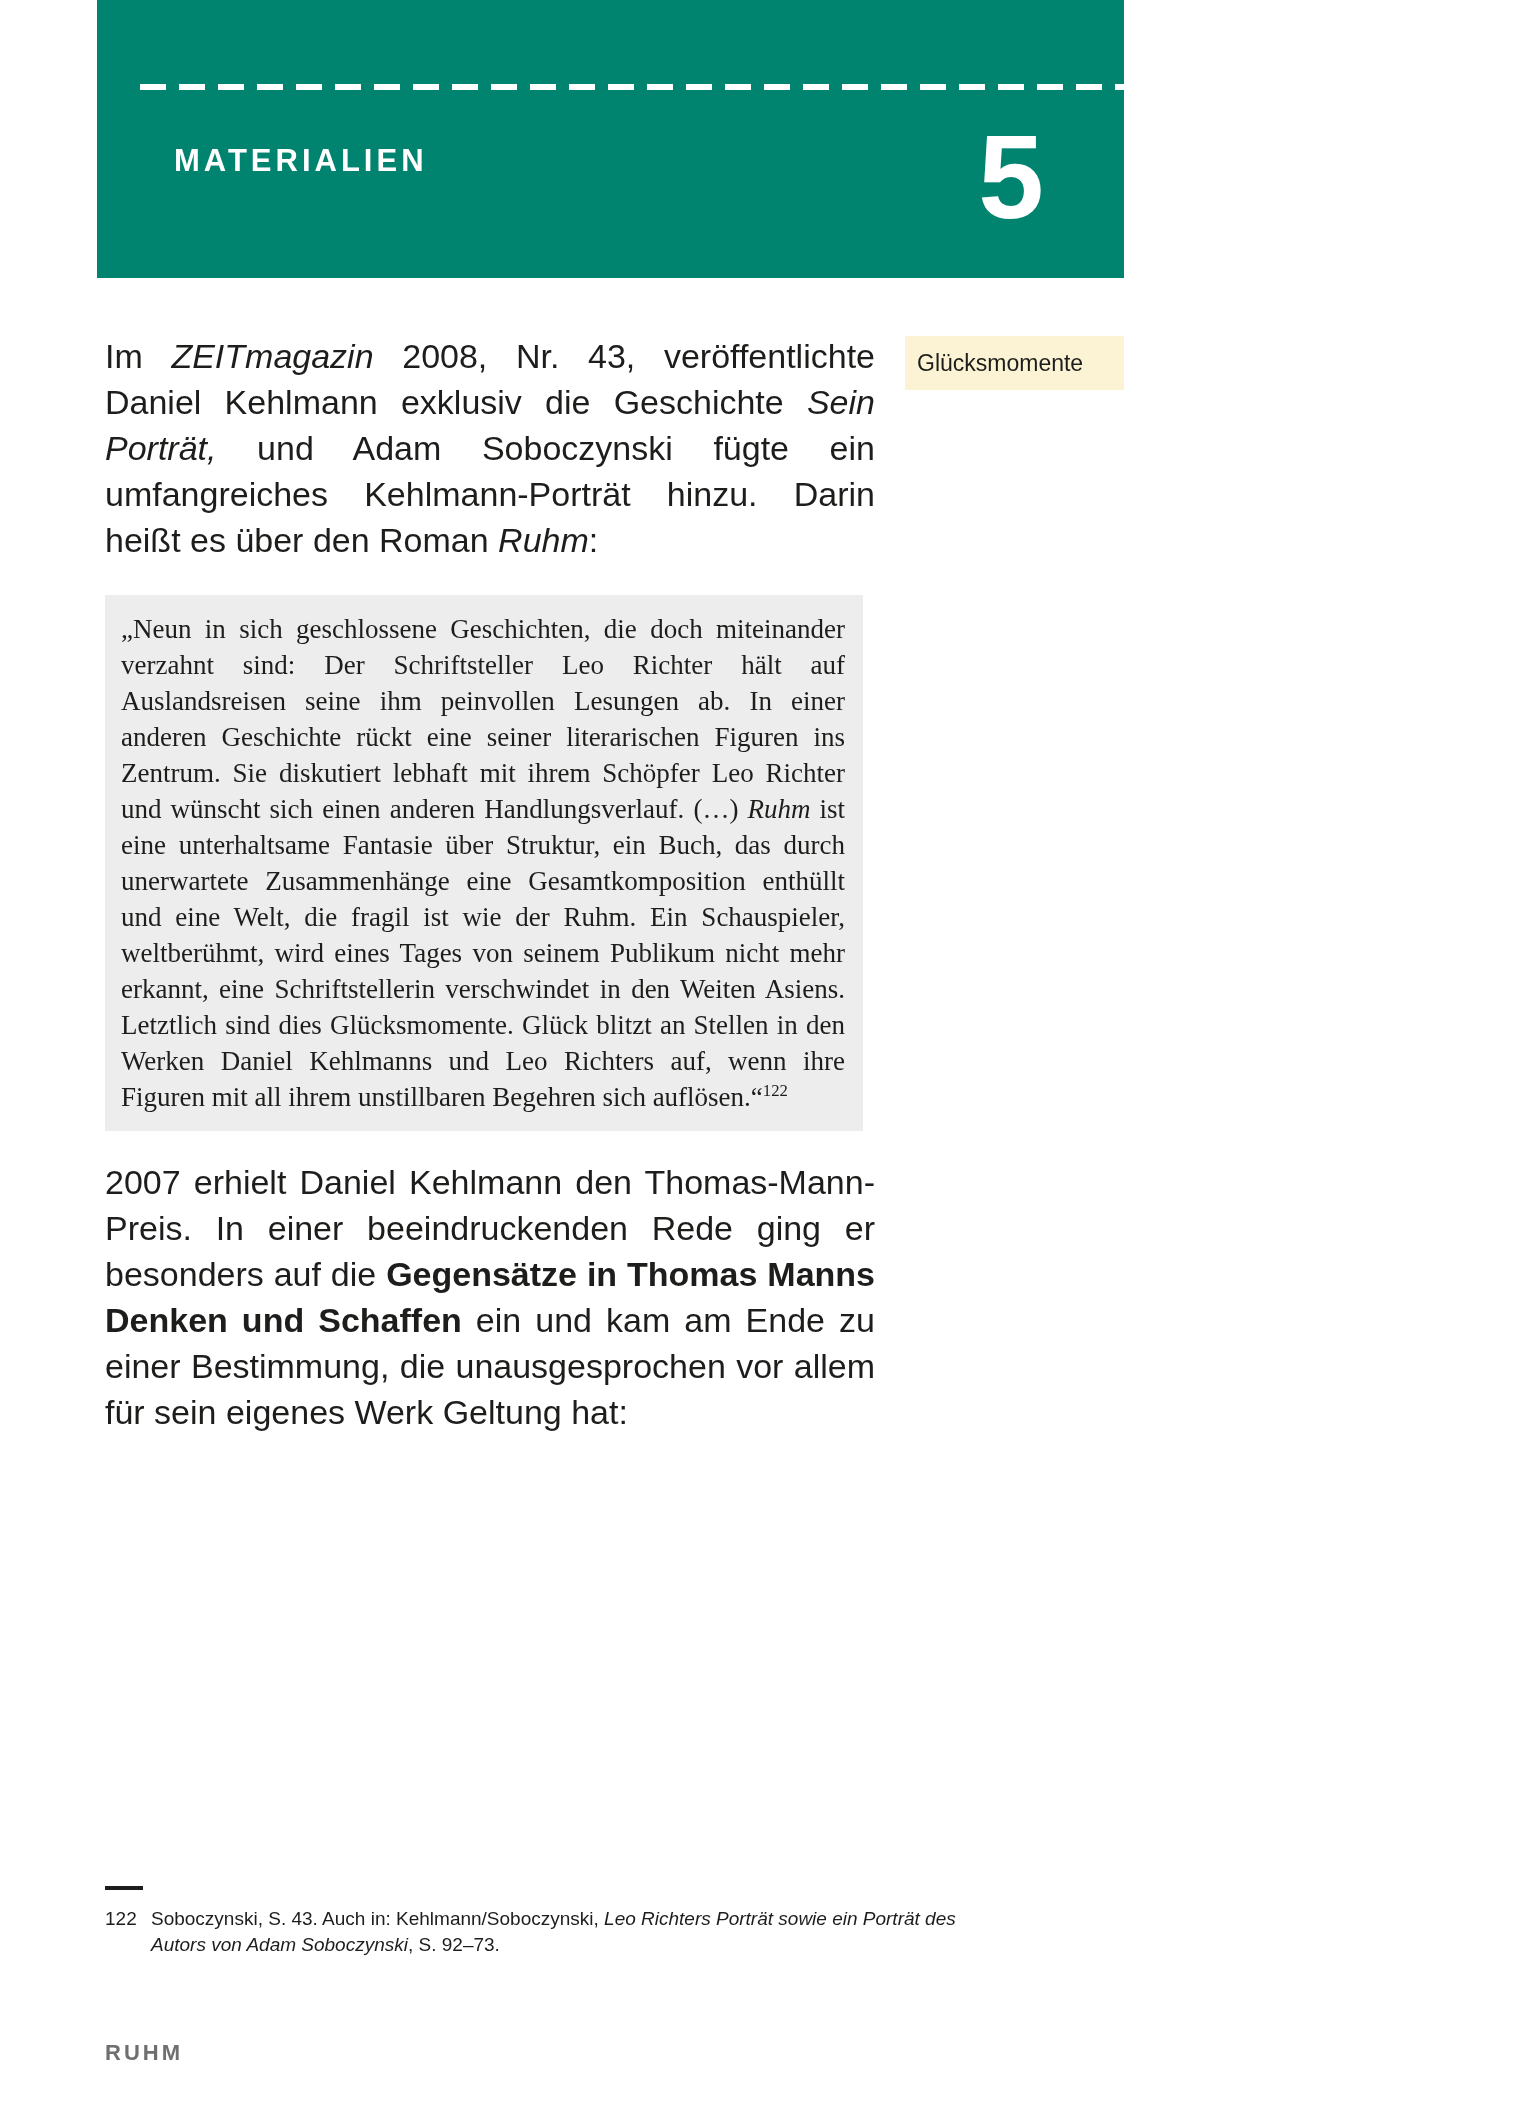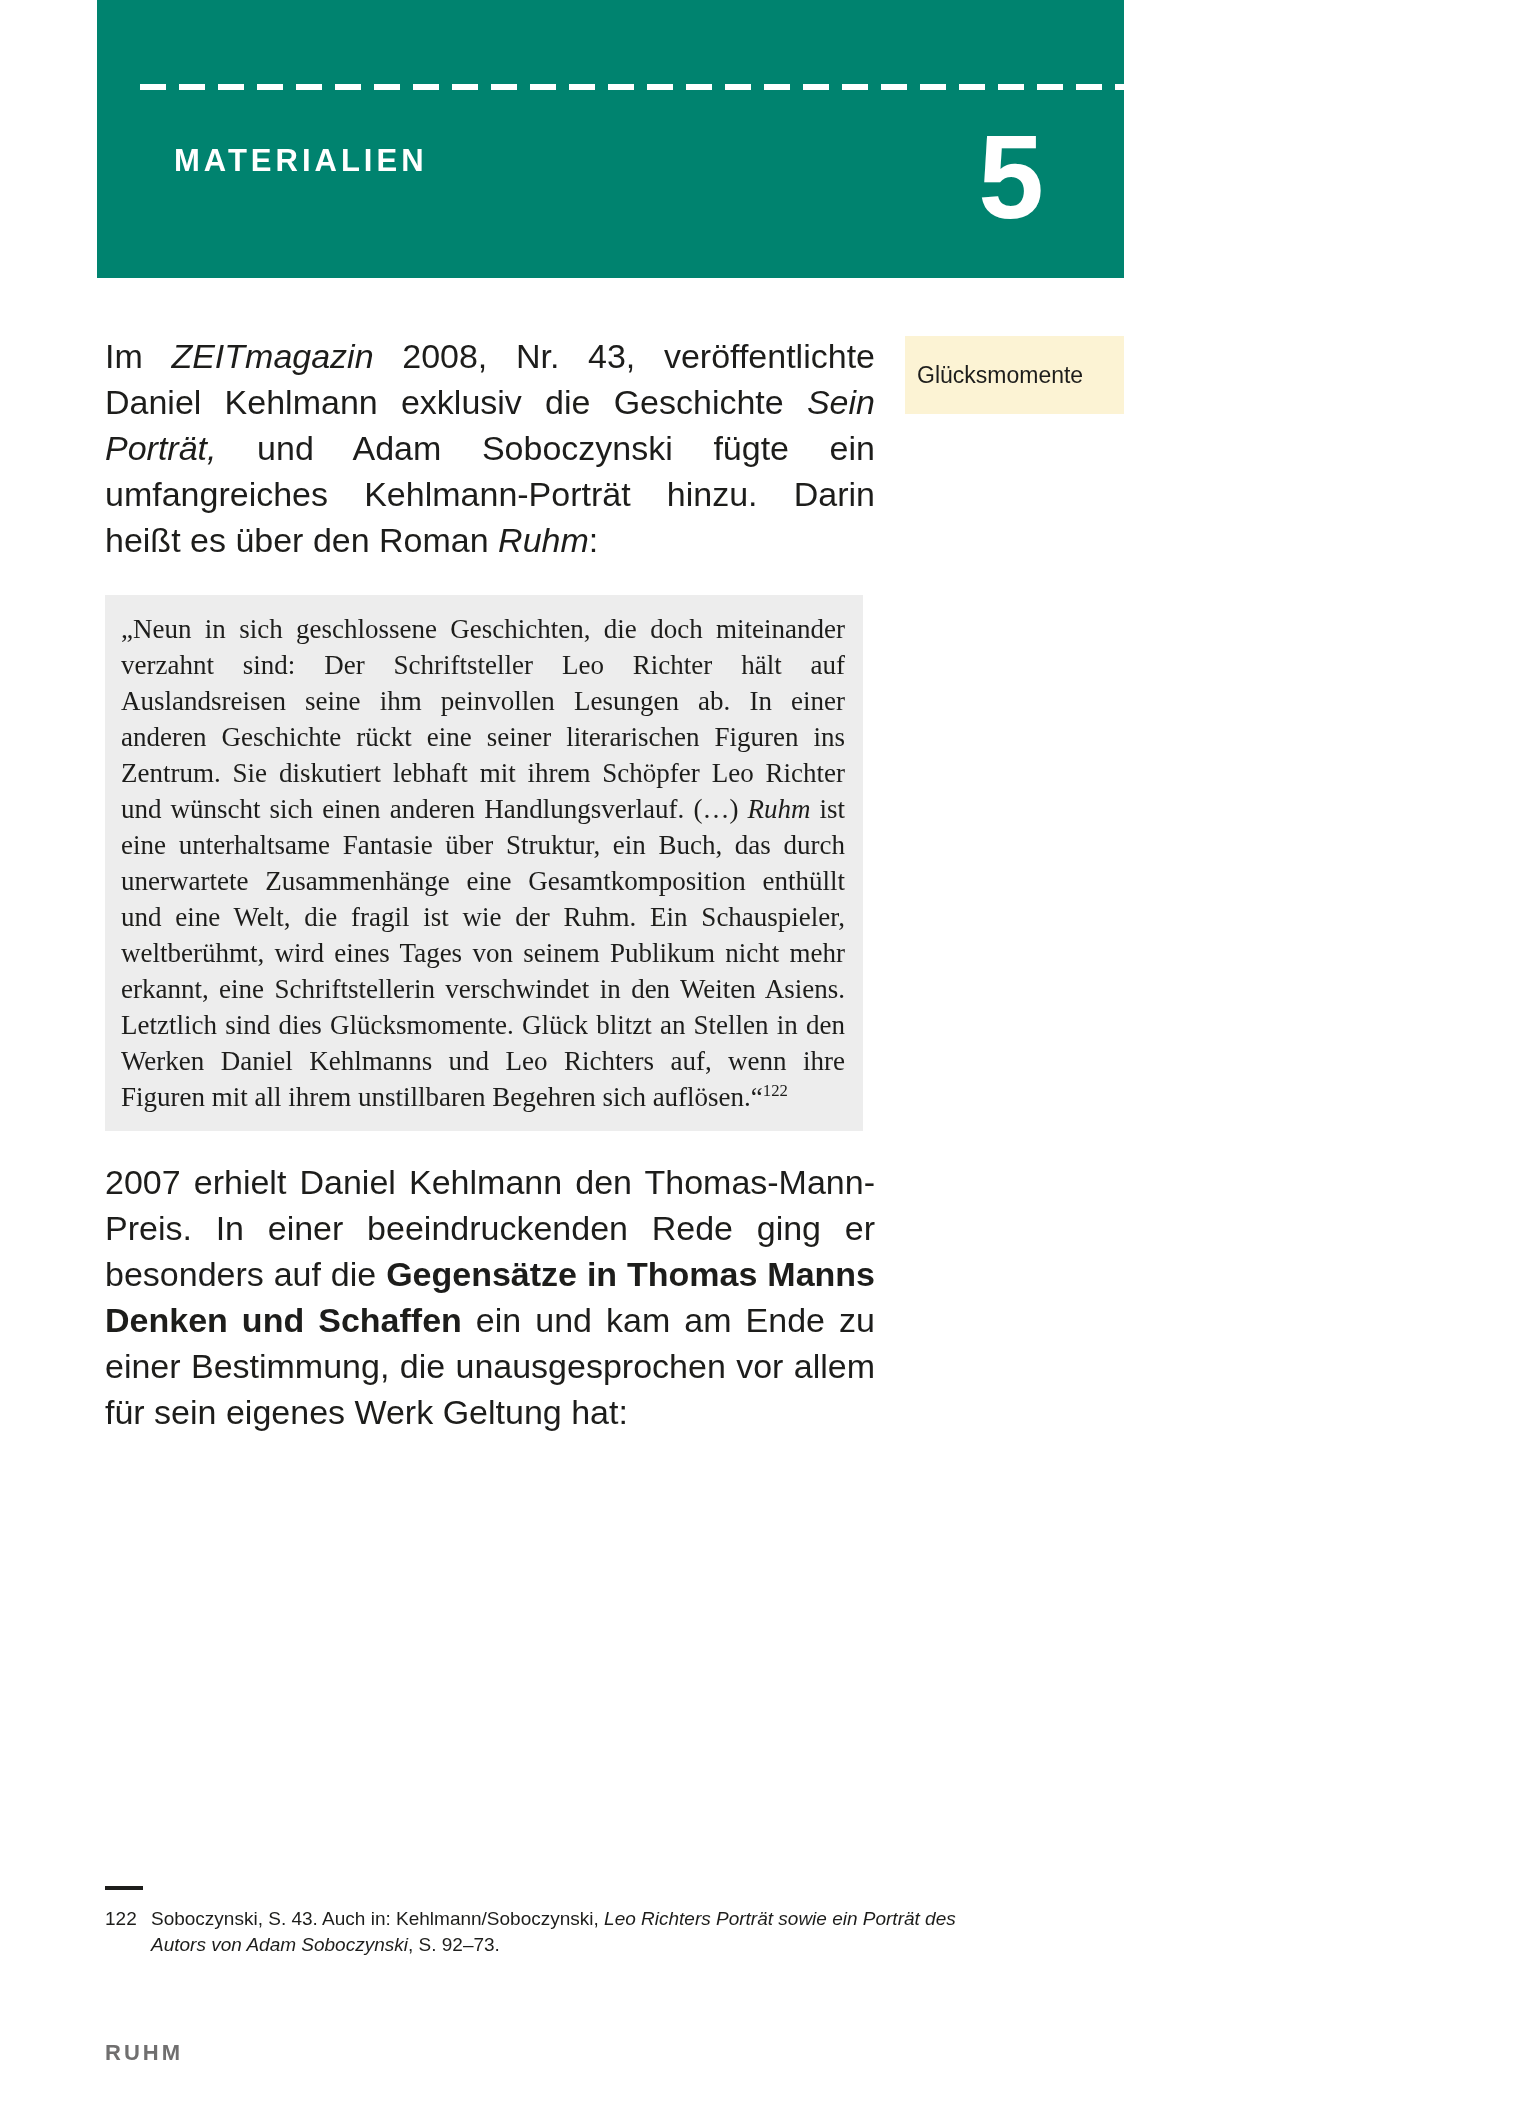--- a/index.html
+++ b/index.html
@@ -76,21 +76,21 @@
     vertical-align: super;
     line-height: 0;
   }
 
   
   .margin-note {
     position: absolute;
     left: 905px;
     width: 219px;
     background: var(--note-bg, #fcf3d4);
-    padding: 24px 12px;
+    padding: 12px 12px;
     font-size: 23px;
     line-height: 30px;
     color: var(--ink, #1d1d1b);
   }
   .note-1 { top: 336px; }
   .note-2 { top: 1108px; }
 
   
   .footnote-rule {
     position: absolute;

